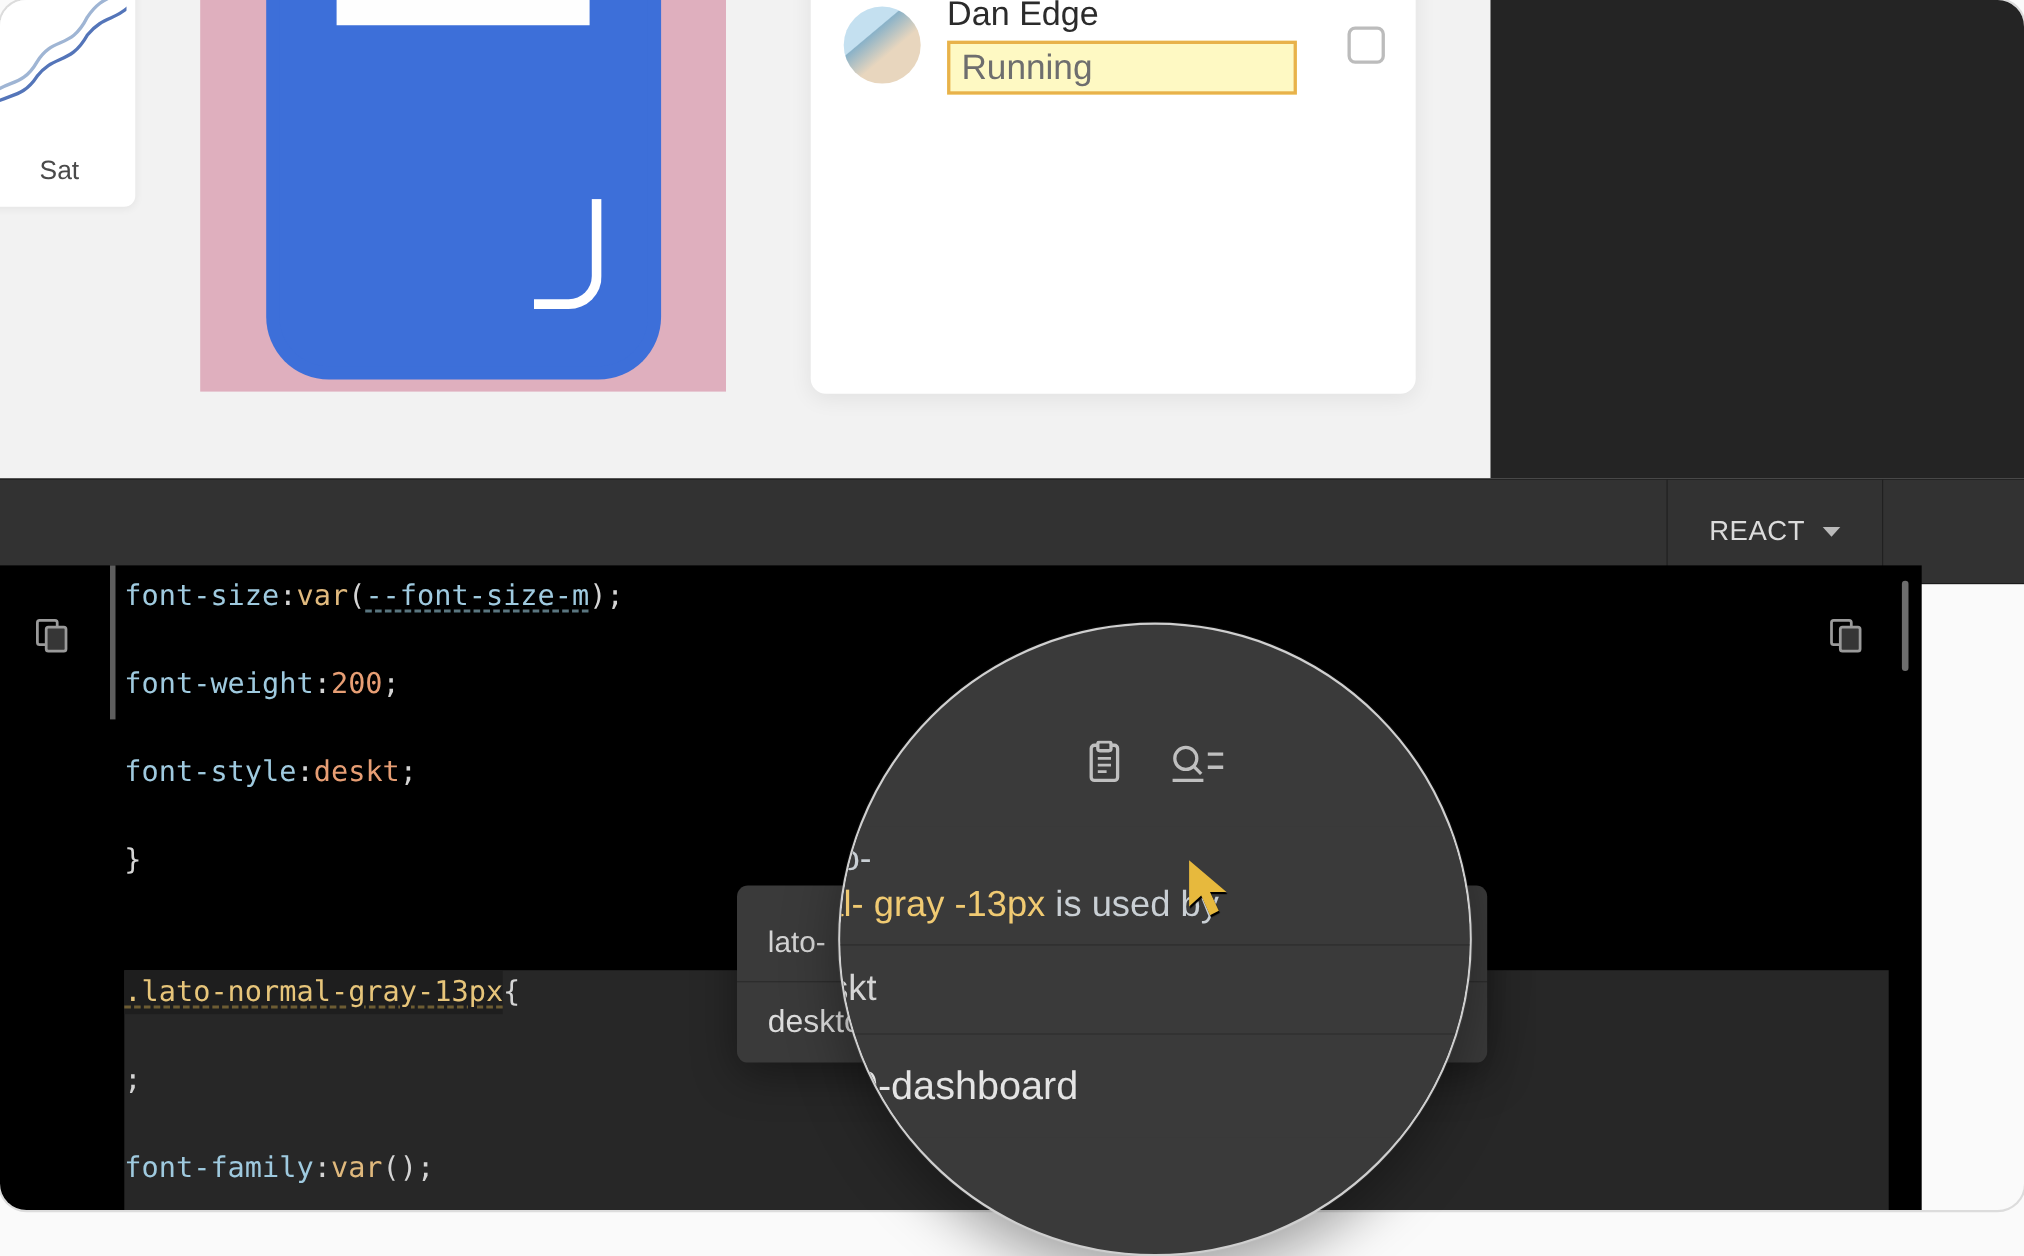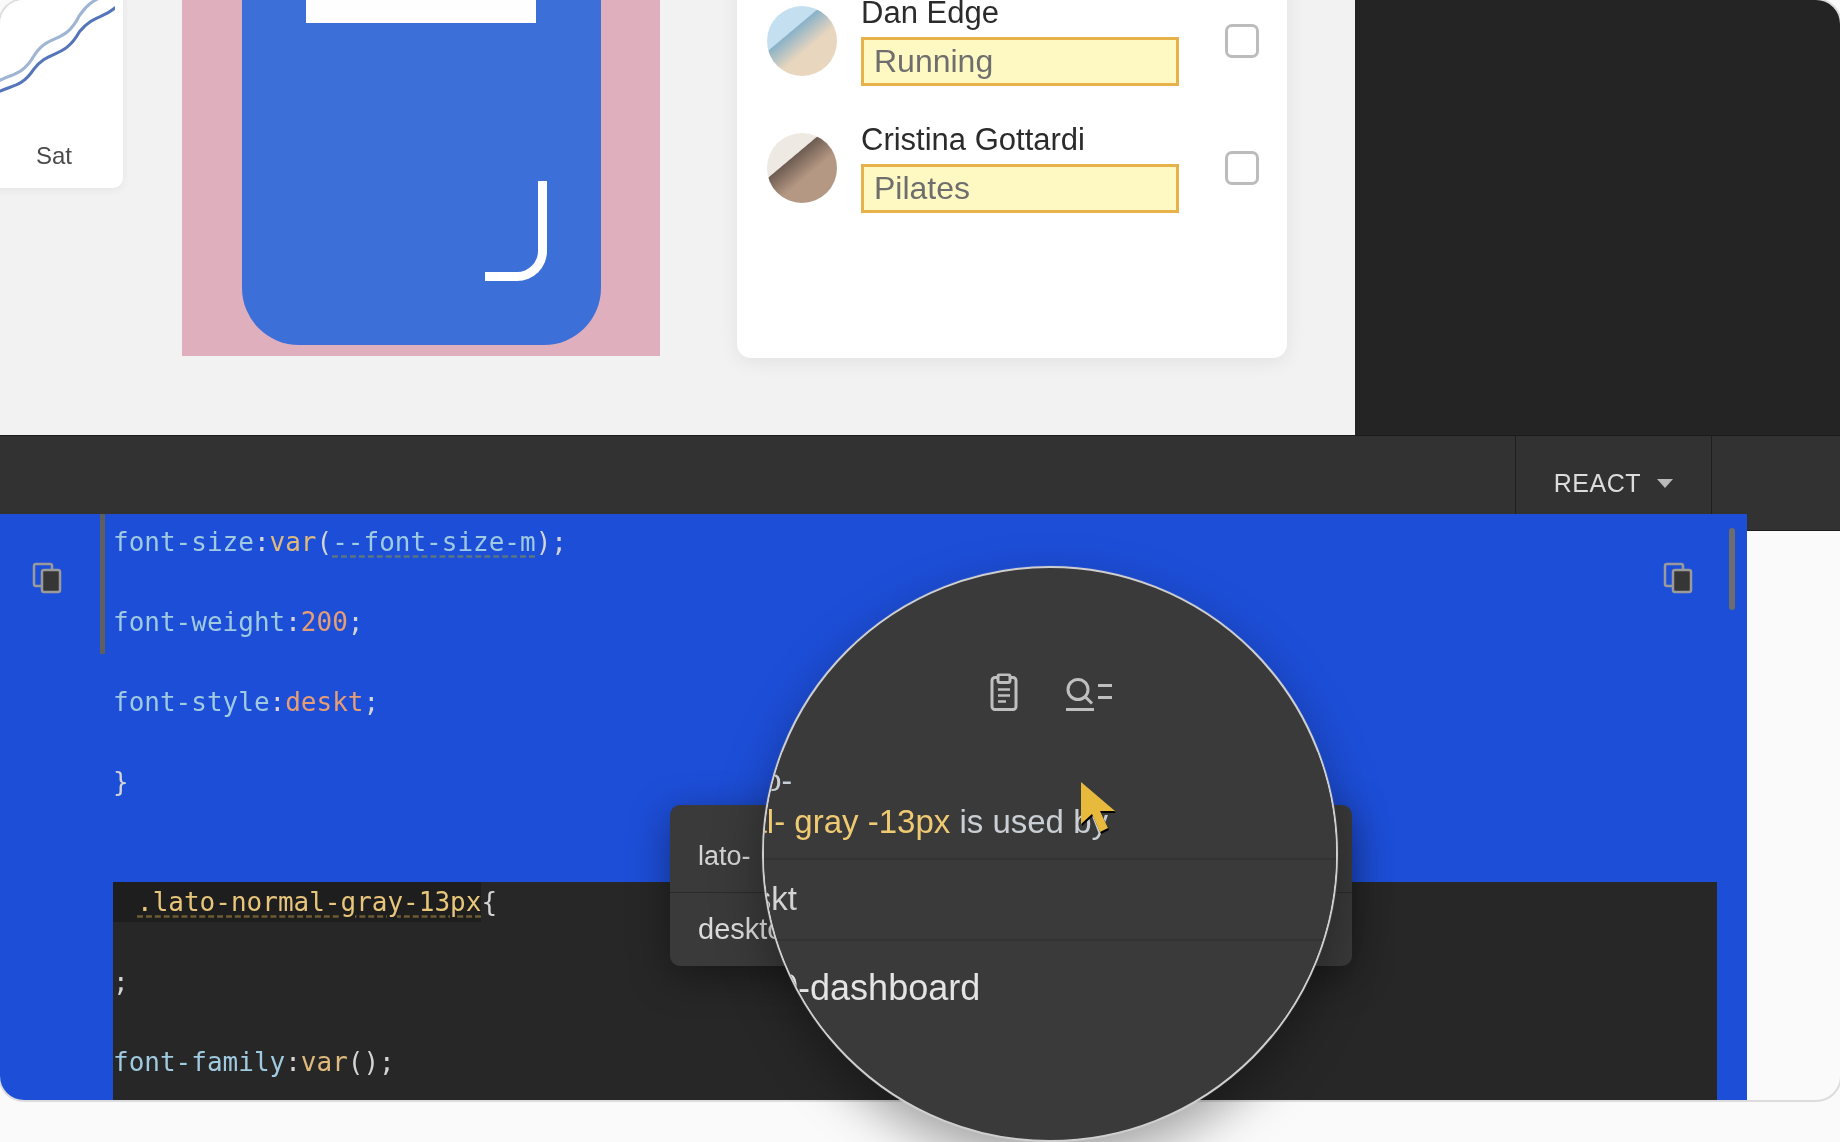--- a/index.html
+++ b/index.html
@@ -189,21 +189,21 @@
   padding-right: 128px;
 }
 
 
 .code-panel {
   position: absolute;
   top: 514px;
   left: 0;
   width: 1747px;
   height: 600px;
-  background: #1d4ed8;
+  background: #000000;
   padding: 8px 0 0 0;
 }
 .gutter-icon {
   position: absolute;
   left: 30px;
   top: 46px;
   color: #9a9a9a;
 }
 .gutter-icon-right {
   position: absolute;
@@ -236,21 +236,21 @@
 }
 .hl-block .line { padding-left: 0; }
 .sel { background: #1e1e1e; }
 
 
 .c-key { color: #9fcadf; }           
 .c-fn  { color: #e0b97d; }           
 .c-var { color: #9fcadf; text-decoration: underline dashed #5a7680; text-underline-offset:4px; } 
 .c-num { color: #e79e74; }           
 .c-str { color: #e79e74; }           
-.c-sel { color: #e7c57a; text-decoration: underline dashed #6d5c33; text-underline-offset:4px;padding-left:24px;} 
+.c-sel { color: #e7c57a; text-decoration: underline dashed #6d5c33; text-underline-offset:4px;} 
 .c-brc { color: #d4d4d4; }
 .c-col { color: #d4d4d4; }
 
 .line-marker {
   position: absolute;
   left: 100px;
   top: 0;
   width: 5px;
   height: 140px;
   background: #5e5e5e;
@@ -369,28 +369,20 @@
           <div class="shine"></div>
         </div>
       </div>
 
       <div class="people-card">
         <div class="person-row">
           <div class="avatar a1"></div>
           <div class="person-meta">
             <div class="person-name">Dan Edge</div>
             <div class="tag-box">Running</div>
-          </div>
-          <div class="check-box"></div>
-        </div>
-        <div class="person-row">
-          <div class="avatar a2"></div>
-          <div class="person-meta">
-            <div class="person-name">Cristina Gottardi</div>
-            <div class="tag-box">Pilates</div>
           </div>
           <div class="check-box"></div>
         </div>
       </div>
     </div>
     <div class="dark-sidebar"></div>
   </div>
 
   <div class="tab-bar">
     <div class="fw-tab">

